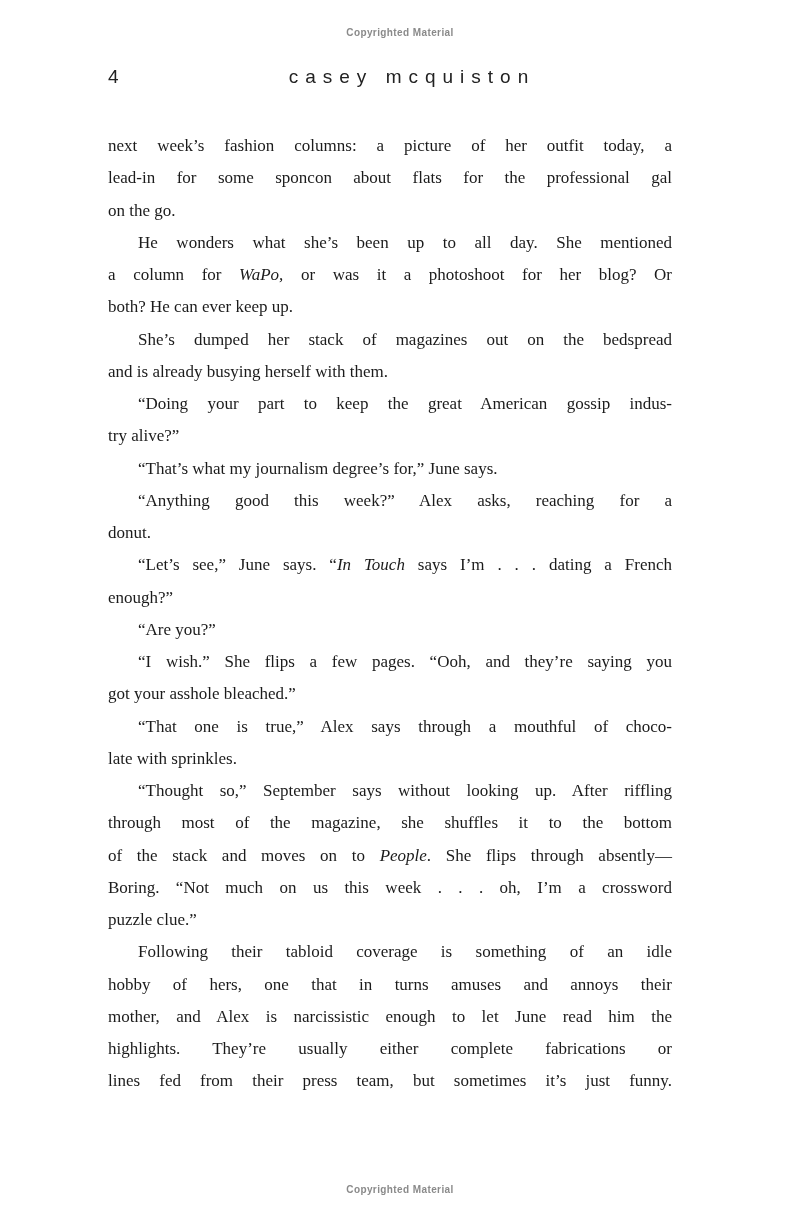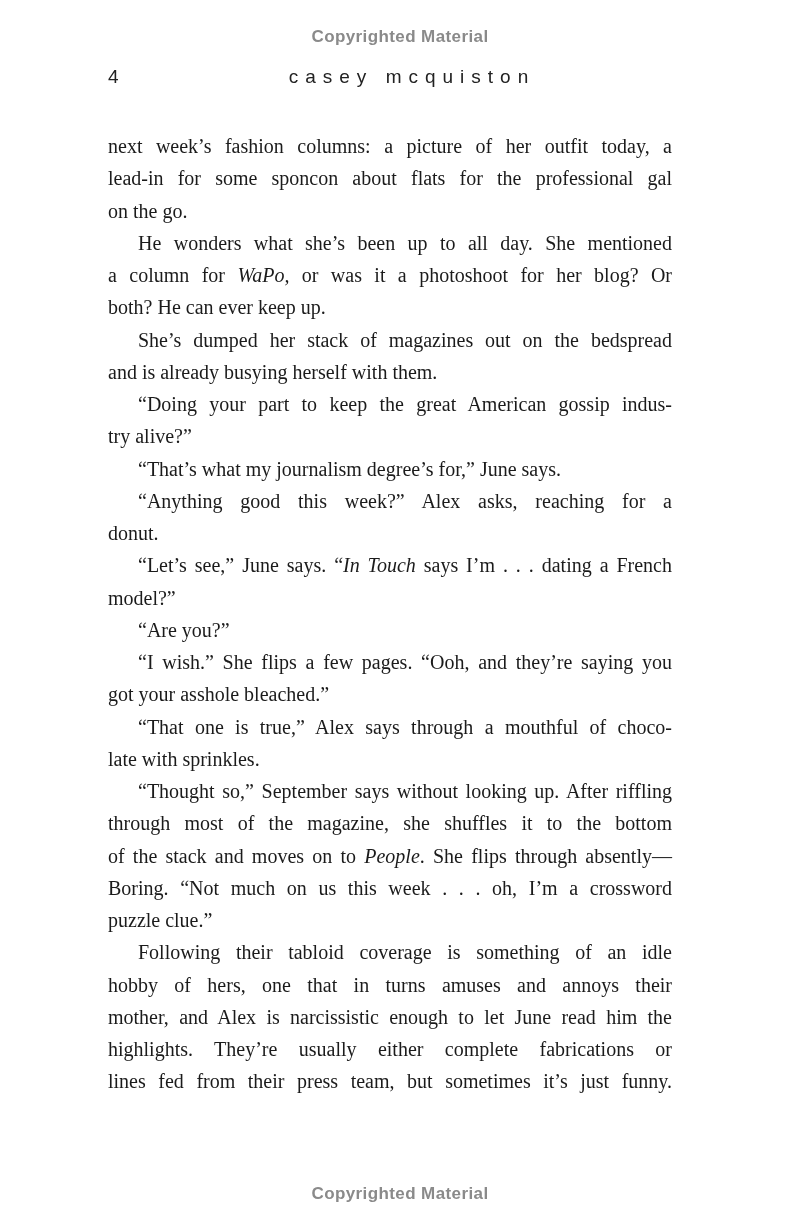--- a/index.html
+++ b/index.html
@@ -11,21 +11,21 @@
     font-family: "Liberation Serif", serif;
     color: var(--text, #1b1b1b);
     overflow: hidden;
   }
   .copyright {
     position: absolute;
     left: 0; right: 0;
     text-align: center;
     font-family: "Liberation Sans", sans-serif;
     font-weight: bold;
-    font-size: 17px;
+    font-size: 10px;
     letter-spacing: 0.4px;
     color: var(--copyright, #8a8a8a);
   }
   .copyright.top { top: 27px; }
   .copyright.bottom { top: 1184px; }
   .running-header {
     position: absolute;
     top: 66px; left: 0; right: 0;
     height: 26px;
     font-family: "Liberation Sans", sans-serif;
@@ -40,21 +40,21 @@
     display: block;
     text-align: center;
     letter-spacing: 7px;
     padding-left: 24px; 
   }
   .body-text {
     position: absolute;
     left: 108px;
     top: 130px;
     width: 564px;
-    font-size: 20px;
+    font-size: 17px;
     line-height: 32.25px;
   }
   .line {
     text-align: justify;
     text-align-last: justify;
     white-space: normal;
   }
   .line.end { text-align-last: left; }
   .line.indent { text-indent: 30px; }
   .line i { }
@@ -79,21 +79,21 @@
       <div class="line"><span>a column for </span><i>WaPo,</i><span> or was it a photoshoot for her blog? Or</span></div>
       <div class="line end"><span>both? He can ever keep up.</span></div>
       <div class="line indent"><span>She’s dumped her stack of magazines out on the bedspread</span></div>
       <div class="line end"><span>and is already busying herself with them.</span></div>
       <div class="line indent"><span>“Doing your part to keep the great American gossip indus-</span></div>
       <div class="line end"><span>try alive?”</span></div>
       <div class="line indent end"><span>“That’s what my journalism degree’s for,” June says.</span></div>
       <div class="line indent"><span>“Anything good this week?” Alex asks, reaching for a</span></div>
       <div class="line end"><span>donut.</span></div>
       <div class="line indent"><span>“Let’s see,” June says. “</span><i>In Touch</i><span> says I’m . . . dating a French</span></div>
-      <div class="line end"><span>model?”</span></div>
+      <div class="line end"><span>enough?”</span></div>
       <div class="line indent end"><span>“Are you?”</span></div>
       <div class="line indent"><span>“I wish.” She flips a few pages. “Ooh, and they’re saying you</span></div>
       <div class="line end"><span>got your asshole bleached.”</span></div>
       <div class="line indent"><span>“That one is true,” Alex says through a mouthful of choco-</span></div>
       <div class="line end"><span>late with sprinkles.</span></div>
       <div class="line indent"><span>“Thought so,” September says without looking up. After riffling</span></div>
       <div class="line"><span>through most of the magazine, she shuffles it to the bottom</span></div>
       <div class="line"><span>of the stack and moves on to </span><i>People</i><span>. She flips through absently—</span></div>
       <div class="line"><span>Boring. “Not much on us this week . . . oh, I’m a crossword</span></div>
       <div class="line end"><span>puzzle clue.”</span></div>

